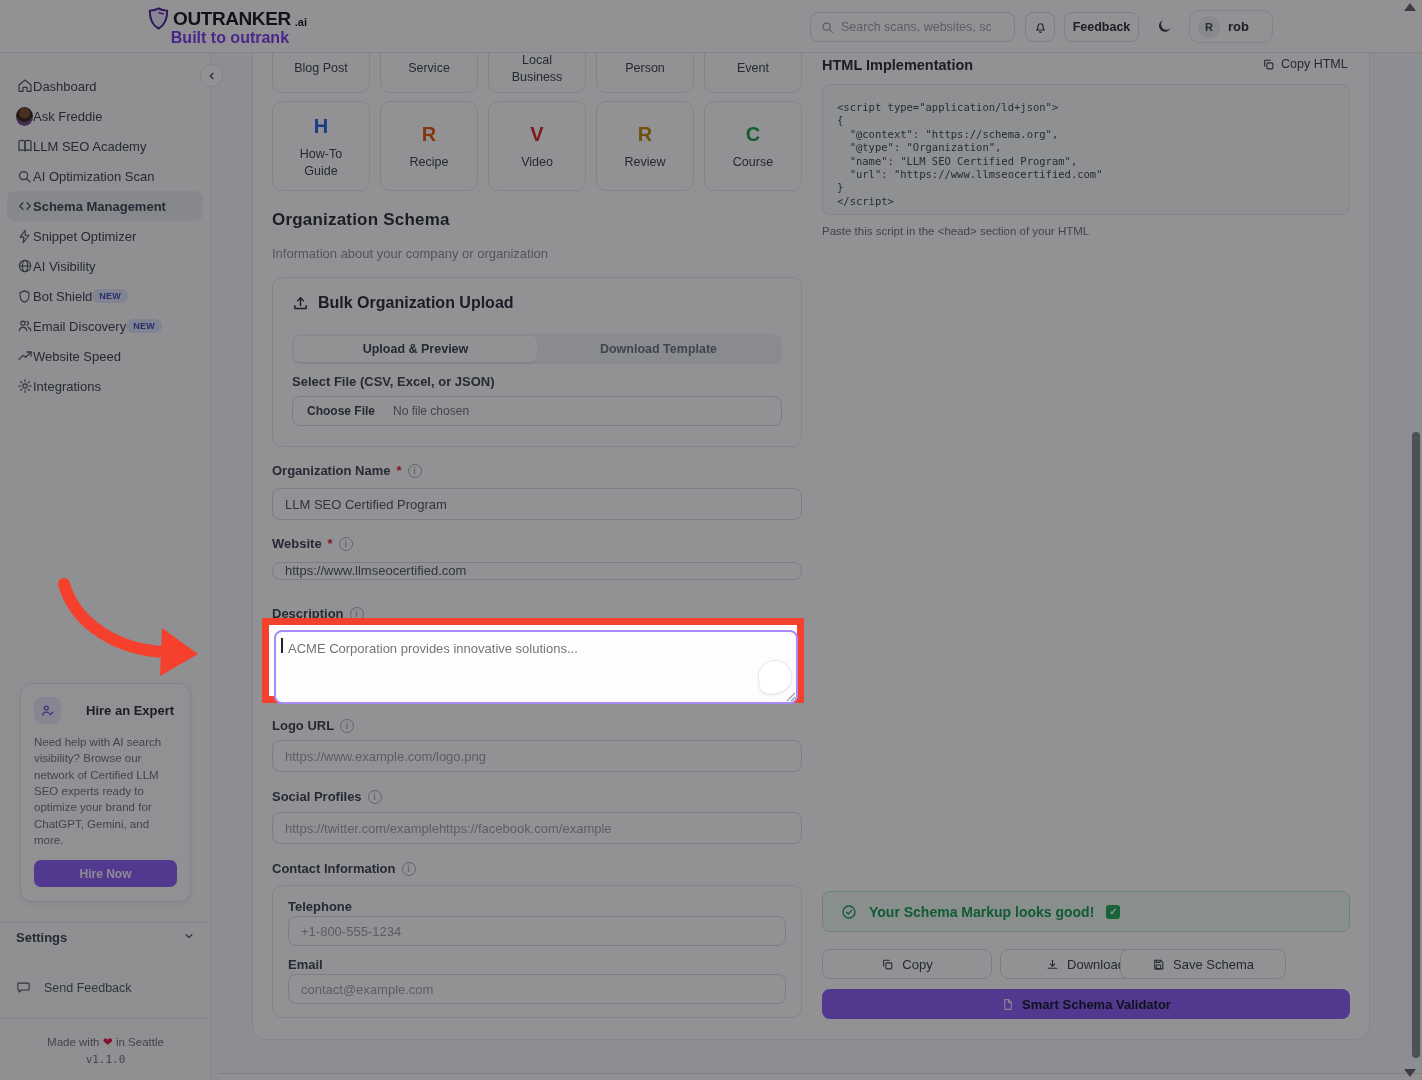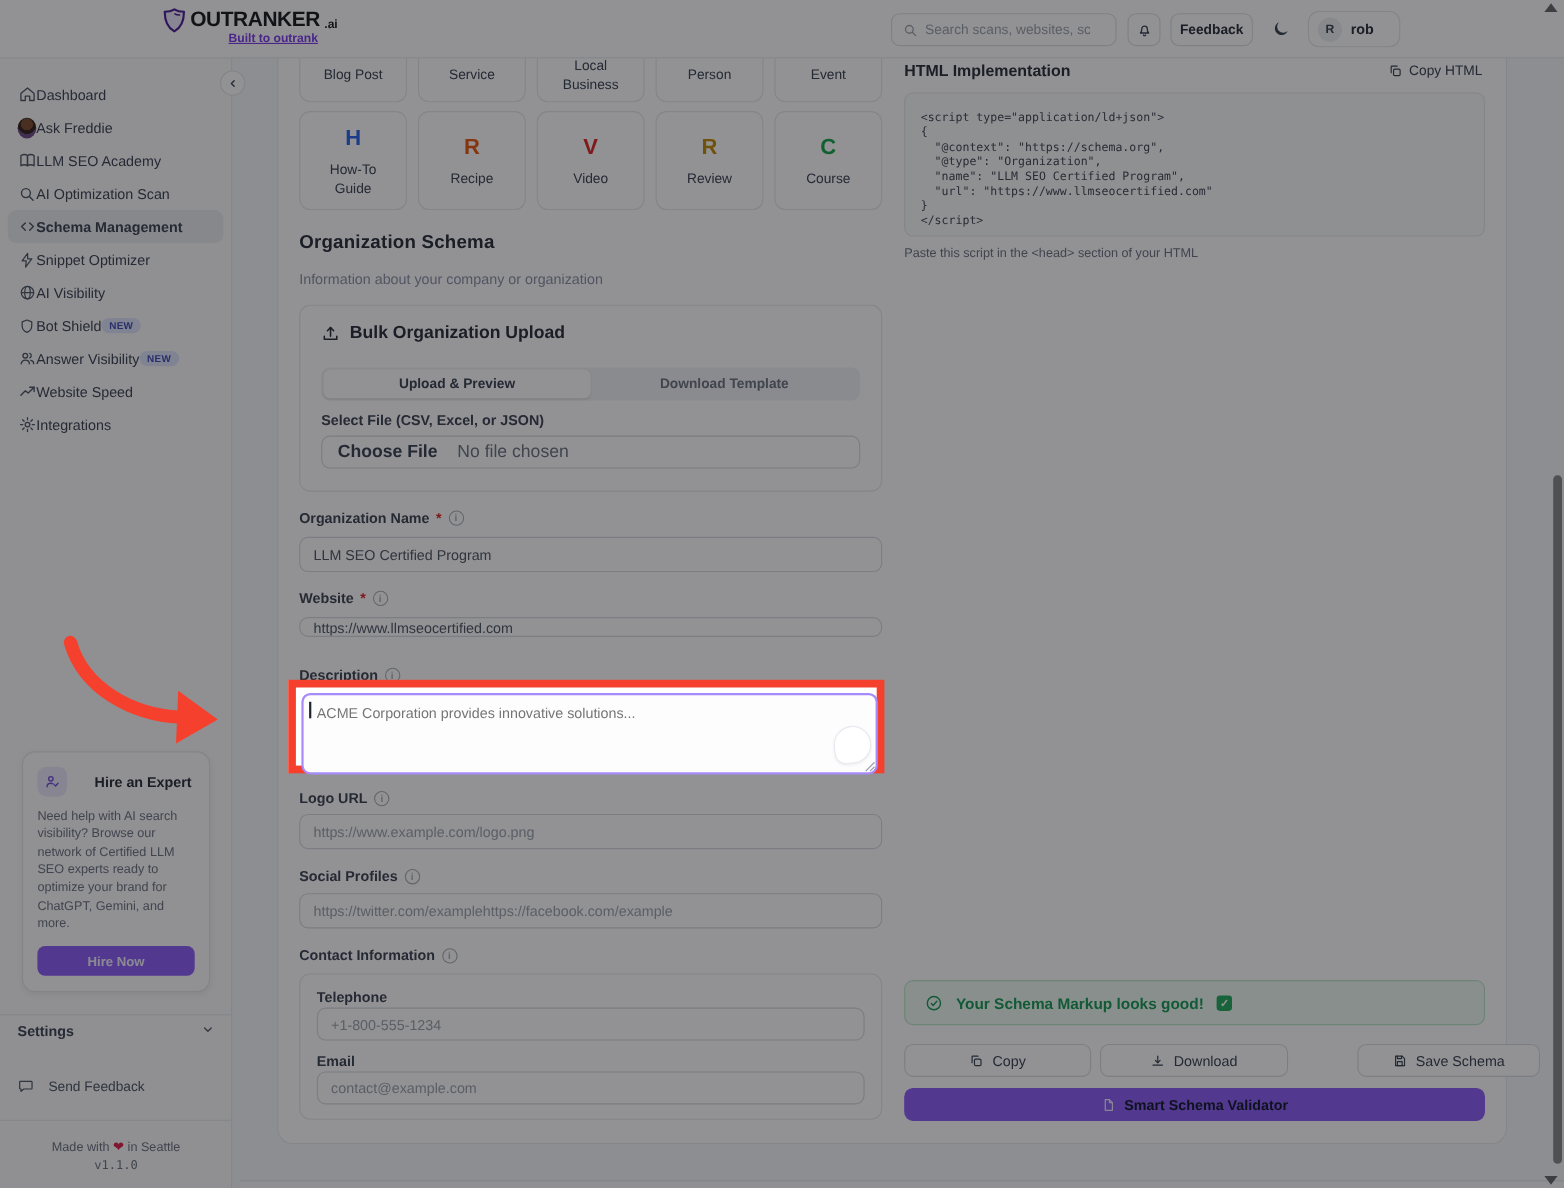--- a/index.html
+++ b/index.html
@@ -38,21 +38,21 @@
   .tinput::placeholder { color:#9aa1ac; }
 
   
   .panel { border:1px solid #e5e7eb; border-radius:10px; background:#fff; }
   .card-title { font-size:16px; font-weight:700; color:#272c38; display:flex; align-items:center; gap:9px; }
   .tabs { background:#f1f2f5; border-radius:8px; display:flex; padding:2px; }
   .tab { flex:1; display:flex; align-items:center; justify-content:center; font-size:12.5px;
     font-weight:600; color:#6b7280; border-radius:6px; cursor:pointer; }
   .tab.active { background:#fff; color:#374151; box-shadow:0 1px 2px rgba(0,0,0,.08); }
   .filebox { border:1px solid #d6d9df; border-radius:8px; display:flex; align-items:center;
-    font-size:16px; gap:18px; padding:0 14px; }
+    font-size:12px; gap:18px; padding:0 14px; }
   .choose { font-weight:600; color:#374151; }
   .nofile { color:#6b7280; }
 
   
   .code-box { background:#fafbfc; border:1px solid #e5e7eb; border-radius:8px; padding:16px 14px; }
   .code-line { font-family:"DejaVu Sans Mono", monospace; font-size:10.5px; line-height:13.4px;
     color:#3f4652; white-space:pre; }
   .note { font-size:11.5px; color:#6b7280; }
   .link-btn { display:flex; align-items:center; gap:6px; font-size:12.5px; color:#374151;
     cursor:pointer; font-weight:500; }
@@ -70,21 +70,21 @@
   .pbtn { background:#8b5cf6; border-radius:8px; display:flex; align-items:center; justify-content:center;
     gap:8px; font-size:13px; font-weight:600; color:#0f172a; cursor:pointer; }
 
   
   .topbar { left:0; top:0; width:1422px; height:53px; background:#ffffff;
     border-bottom:1px solid #e7e9ec; z-index:20; }
   .logo-wrap { left:148px; top:7px; display:flex; flex-direction:column; align-items:center; }
   .logo-line { display:flex; align-items:center; gap:4px; }
   .logo-text { font-size:19px; font-weight:800; color:#17181c; letter-spacing:-0.4px; }
   .logo-suffix { font-size:11px; font-weight:700; color:#17181c; align-self:flex-end; padding-bottom:2px; }
-  .tagline { font-size:11px; color:#7c3aed; font-weight:600; margin-top:-1px; align-self:flex-end; margin-right:18px;text-decoration:underline; }
+  .tagline { font-size:16px; color:#7c3aed; font-weight:600; margin-top:-1px; align-self:flex-end; margin-right:18px; }
   .searchbox { left:810px; top:12px; width:205px; height:30px; border:1px solid #dcdfe4;
     border-radius:8px; background:#fff; display:flex; align-items:center; gap:7px; padding:0 10px; }
   .searchbox input { border:none; outline:none; font-size:12.5px; color:#4b5563; width:150px;
     font-family:"Liberation Sans", sans-serif; background:transparent; }
   .searchbox input::placeholder { color:#9aa1ac; }
   .hbtn { border:1px solid #dcdfe4; border-radius:8px; background:#fff; display:flex;
     align-items:center; justify-content:center; cursor:pointer; }
   .user-pill { left:1189px; top:10px; width:84px; height:33px; border:1px solid #e3e5e9;
     border-radius:10px; background:#fff; display:flex; align-items:center; gap:8px; padding:0 8px; cursor:pointer; }
   .avatar-r { width:22px; height:22px; border-radius:50%; background:#eceef3; color:#374151;
@@ -324,21 +324,21 @@
   <div class="abs wbtn" style="left:1000px; top:949px; width:171px; height:30px">
     <span>
       <svg width="13" height="13" viewBox="0 0 24 24" fill="none" stroke="#374151" stroke-width="2" stroke-linecap="round" stroke-linejoin="round">
           <path d="M12 4v11"></path>
           <path d="M8 11l4 4 4-4"></path>
           <path d="M4 19h16"></path>
         </svg>
     </span>
     <span>Download</span>
   </div>
-  <div class="abs wbtn" style="left:1234px; top:949px; width:166px; height:30px">
+  <div class="abs wbtn" style="left:1120px; top:949px; width:166px; height:30px">
     <span>
       <svg width="13" height="13" viewBox="0 0 24 24" fill="none" stroke="#374151" stroke-width="2" stroke-linecap="round" stroke-linejoin="round">
           <path d="M5 4h11l4 4v12H5z"></path>
           <path d="M8 4v4h7V4"></path>
           <rect x="8" y="13" width="8" height="7"></rect>
         </svg>
     </span>
     <span>Save Schema</span>
   </div>
   <div class="abs pbtn" style="left:822px; top:989px; width:528px; height:30px">
@@ -472,21 +472,21 @@
       </div>
       <div class="nav-item">
         <span class="nicon">
             <svg width="16" height="16" viewBox="0 0 24 24" fill="none" stroke="currentColor" stroke-width="1.8" stroke-linecap="round">
               <circle cx="9" cy="8" r="3.2"></circle>
               <path d="M3.5 19c0-3 2.4-4.8 5.5-4.8s5.5 1.8 5.5 4.8"></path>
               <path d="M15 5a3.2 3.2 0 0 1 0 6"></path>
               <path d="M16.5 14.3c2.6.4 4 2.1 4 4.7"></path>
             </svg>
           </span>
-        <span>Answer Visibility</span>
+        <span>Email Discovery</span>
         <span class="badge-new">NEW</span>
       </div>
       <div class="nav-item">
         <span class="nicon">
             <svg width="16" height="16" viewBox="0 0 24 24" fill="none" stroke="currentColor" stroke-width="1.9" stroke-linecap="round" stroke-linejoin="round">
               <path d="M3 17l6-6 4 3 8-8"></path>
               <path d="M15 6h6v6"></path>
             </svg>
           </span>
         <span>Website Speed</span>

